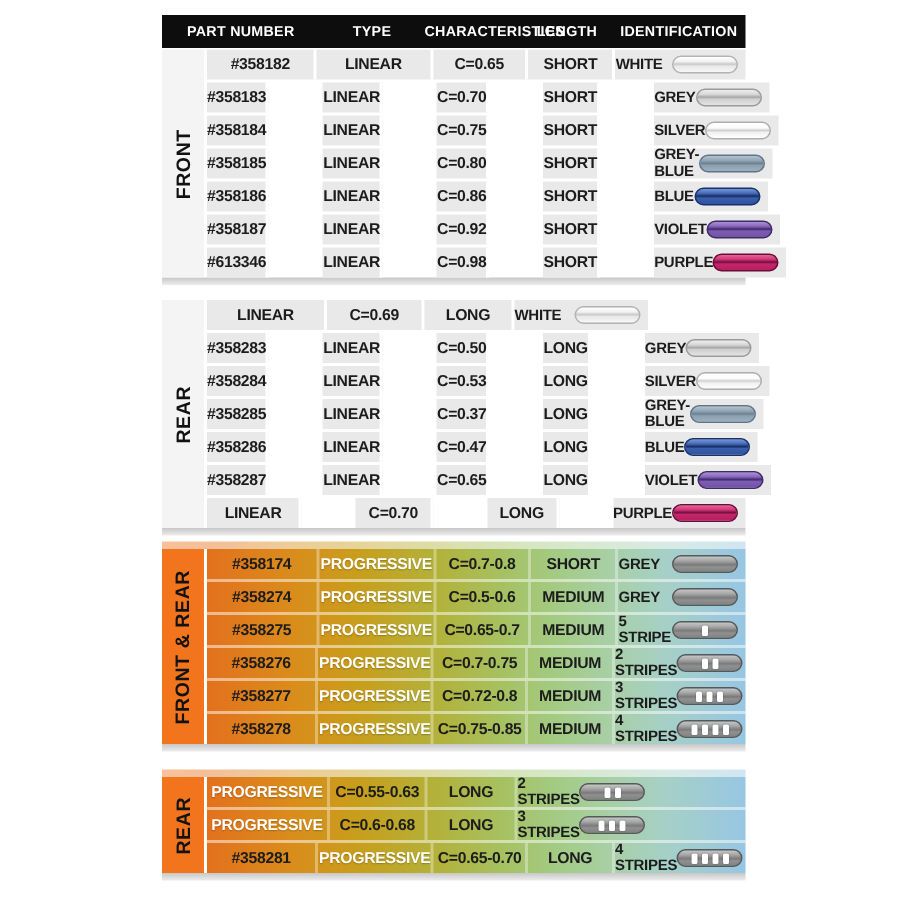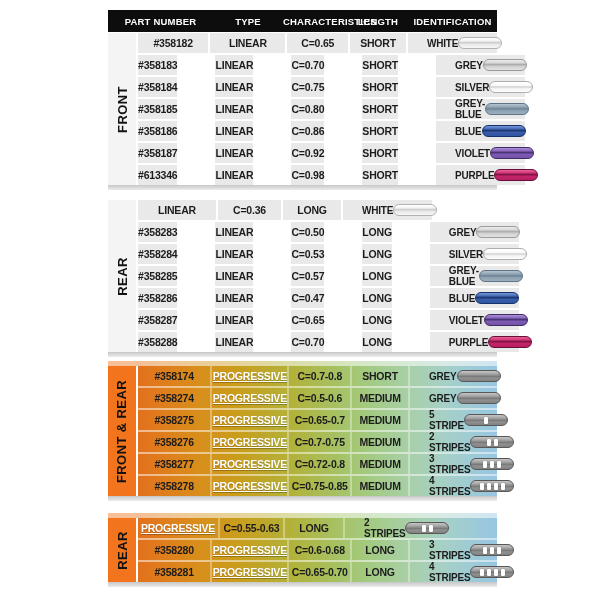--- a/index.html
+++ b/index.html
@@ -30,25 +30,25 @@
   .group.progressive .rows{
     background:linear-gradient(90deg,#e3711d 0%,#d98d1b 16%,#c89e1c 28%,#b2b23b 43%,
                #a6c162 55%,#a3cb84 65%,#a8cfa6 75%,#a6d0c6 85%,#97c6e3 100%);}
   .row{display:flex;height:20px;align-items:stretch;box-sizing:border-box;}
   .group.linear .row + .row{margin-top:2px;gap:36px;}
   .group.progressive .row + .row{height:22px;border-top:2px solid rgba(255,255,255,0.5);}
 
   .cell{display:flex;align-items:center;justify-content:center;box-sizing:border-box;
     font-size:10.5px;font-weight:bold;letter-spacing:-0.2px;}
   .cell.part{width:75px}.cell.type{width:80px}.cell.char{width:65px}
-  .cell.len{width:60px}.cell.ident{width:89px;justify-content:flex-start;padding-left:19px;align-items:center;}
+  .cell.len{width:60px}.cell.ident{width:89px;justify-content:flex-start;padding-left:0;align-items:center;}
   .group.linear .cell{background:#e9e9e9;border-right:2px solid #ffffff;}
   .group.linear .cell.ident{border-right:none;}
   .group.progressive .cell + .cell{border-left:2px solid rgba(255,255,255,0.35);}
-  .group.progressive .cell.type{color:#ffffff;text-shadow:0 1px 1px rgba(0,0,0,0.25);text-decoration:underline;}
+  .group.progressive .cell.type{color:#ffffff;text-shadow:0 1px 1px rgba(0,0,0,0.25);}
   .ident-name{font-size:10px;}
 
   
   .pill{width:44px;height:12px;border-radius:6px;border:1px solid #999;
     margin-left:auto;margin-right:5px;box-sizing:border-box;overflow:hidden;flex:none;}
   .pill-white   {border-color:#b3b3b3;background:linear-gradient(180deg,#ffffff 0%,#f2f2f2 30%,#c9c9c9 48%,#e8e8e8 60%,#f7f7f7 100%);}
   .pill-grey    {border-color:#9a9a9a;background:linear-gradient(180deg,#eeeeee 0%,#d6d6d6 30%,#a6a6a6 48%,#cfcfcf 60%,#e3e3e3 100%);}
   .pill-silver  {border-color:#aeaeae;background:linear-gradient(180deg,#ffffff 0%,#fbfbfb 34%,#cfcfcf 50%,#f0f0f0 62%,#ffffff 100%);}
   .pill-greyblue{border-color:#5f7487;background:linear-gradient(180deg,#b3c2cf 0%,#93a6b5 30%,#6b8093 50%,#8ba0af 62%,#9db0bf 100%);}
   .pill-blue    {border-color:#17316b;background:linear-gradient(180deg,#7496d8 0%,#4a6cb8 28%,#142e66 48%,#3a5ea9 60%,#2e54a2 100%);}
@@ -177,21 +177,21 @@
 
   <div class="group linear g1">
 
     <div class="block">
       <div class="side-label">
         <span class="side-text">REAR</span>
       </div>
       <div class="rows">
   <div class="row">
     <div class="cell type">LINEAR</div>
-    <div class="cell char">C=0.36</div>
+    <div class="cell char">C=0.69</div>
     <div class="cell len">LONG</div>
     <div class="cell ident">
       <span class="ident-name">WHITE</span>
       <span class="pill pill-white">
         <span class="stripes"></span>
       </span>
     </div>
   </div>
 
   <div class="row">
@@ -216,21 +216,21 @@
       <span class="ident-name">SILVER</span>
       <span class="pill pill-silver">
         <span class="stripes"></span>
       </span>
     </div>
   </div>
 
   <div class="row">
     <div class="cell part">#358285</div>
     <div class="cell type">LINEAR</div>
-    <div class="cell char">C=0.57</div>
+    <div class="cell char">C=0.37</div>
     <div class="cell len">LONG</div>
     <div class="cell ident">
       <span class="ident-name">GREY-BLUE</span>
       <span class="pill pill-greyblue">
         <span class="stripes"></span>
       </span>
     </div>
   </div>
 
   <div class="row">
@@ -253,21 +253,20 @@
     <div class="cell len">LONG</div>
     <div class="cell ident">
       <span class="ident-name">VIOLET</span>
       <span class="pill pill-violet">
         <span class="stripes"></span>
       </span>
     </div>
   </div>
 
   <div class="row">
-    <div class="cell part">#358288</div>
     <div class="cell type">LINEAR</div>
     <div class="cell char">C=0.70</div>
     <div class="cell len">LONG</div>
     <div class="cell ident">
       <span class="ident-name">PURPLE</span>
       <span class="pill pill-purple">
         <span class="stripes"></span>
       </span>
     </div>
   </div>
@@ -395,21 +394,20 @@
       <span class="pill pill-proggrey">
         <span class="stripes">
                       <span class="stripe"></span>
                       <span class="stripe"></span>
                     </span>
       </span>
     </div>
   </div>
 
   <div class="row">
-    <div class="cell part">#358280</div>
     <div class="cell type">PROGRESSIVE</div>
     <div class="cell char">C=0.6-0.68</div>
     <div class="cell len">LONG</div>
     <div class="cell ident">
       <span class="ident-name">3 STRIPES</span>
       <span class="pill pill-proggrey">
         <span class="stripes">
                       <span class="stripe"></span>
                       <span class="stripe"></span>
                       <span class="stripe"></span>

